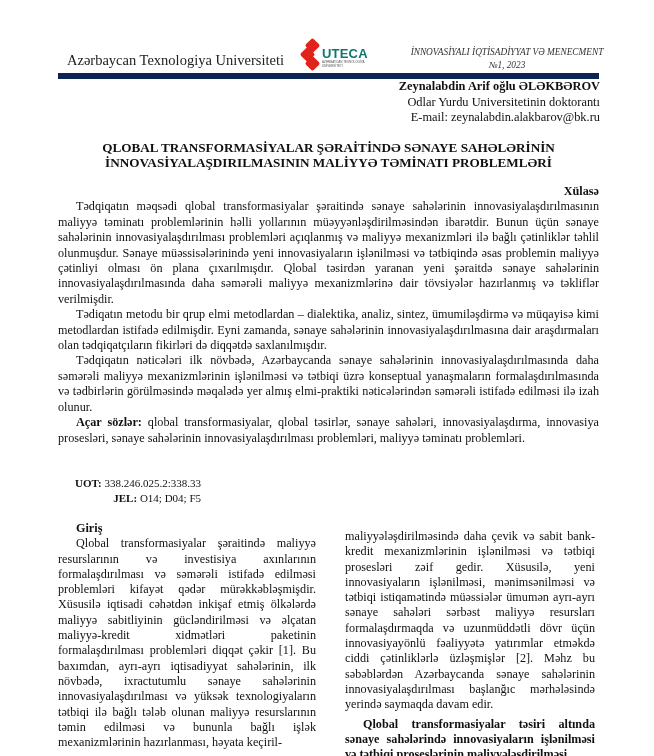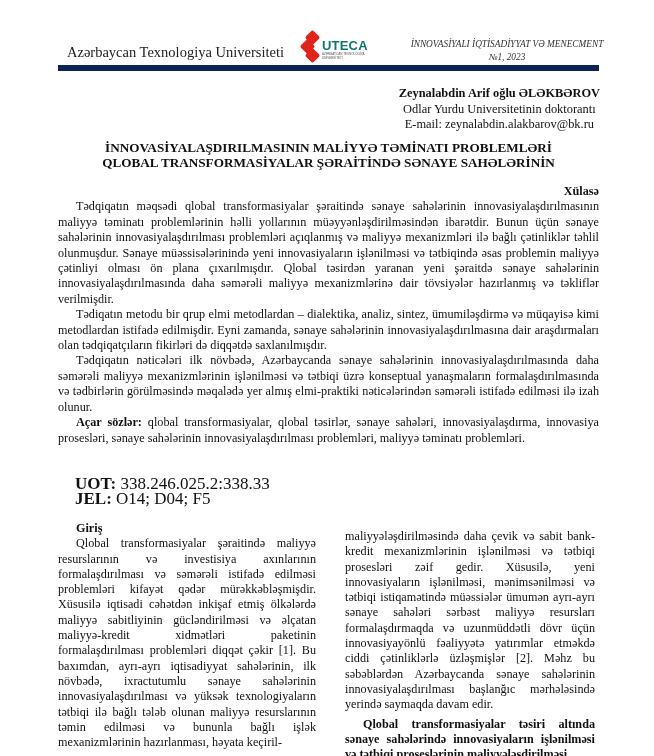--- a/index.html
+++ b/index.html
@@ -1,36 +1,36 @@
 <!DOCTYPE html>
 <html><head>
 <meta charset="utf-8">
 <style>
   html, body { margin: 0; padding: 0; background: #ffffff; }
   body { width: 654px; height: 756px; overflow: hidden; position: relative; font-family: "Liberation Serif", serif; color: #111; }
-  .header { position: absolute; left: 0; top: 4px; width: 563px; height: 70px; }
+  .header { position: absolute; left: 0; top: 12px; width: 563px; height: 70px; }
   .uni-name { position: absolute; left: 67px; top: 40px; font-size: 14.5px; color: #222; }
   .logo { position: absolute; left: 302px; top: 27px; width: 72px; height: 32px; }
   .logo .hex { position: absolute; width: 11px; height: 11px; background: #e0241b; border-radius: 2px; transform: rotate(45deg); }
   .logo .brand { position: absolute; left: 20px; top: 7px; font-family: "Liberation Sans", sans-serif; font-weight: bold; font-size: 13px; color: #0f766e; letter-spacing: 0.2px; }
   .logo .sub { position: absolute; left: 20px; top: 22px; font-family: "Liberation Sans", sans-serif; font-size: 3px; line-height: 3.5px; color: #555; width: 48px; }
   .journal { position: absolute; left: 392px; top: 34px; width: 230px; text-align: center; font-style: italic; font-size: 9.3px; color: #333; line-height: 13px; }
   .rule { position: absolute; left: 58px; top: 61px; width: 541px; height: 6px; background: #0d2451; }
 
-  .author { position: absolute; right: 54px; top: 79px; text-align: center; font-size: 12.4px; line-height: 15.5px; margin-top: 7px; }
+  .author { position: absolute; right: 54px; top: 79px; text-align: right; font-size: 12.4px; line-height: 15.5px; }
   .author .name { font-weight: bold; }
 
   .title { position: absolute; left: 58px; top: 140px; width: 541px; text-align: center; font-weight: bold; font-size: 13.2px; line-height: 15px; }
 
   .abstract { position: absolute; left: 58px; top: 184px; width: 541px; font-size: 12.2px; line-height: 15.4px; text-align: justify; }
   .abstract .heading { text-align: right; font-weight: bold; }
   .abstract p { margin: 0; text-indent: 18px; }
   .keywords .label { font-weight: bold; }
 
-  .codes { position: absolute; left: 75px; top: 476px; font-size: 17px; line-height: 15px; }
+  .codes { position: absolute; left: 75px; top: 476px; font-size: 11px; line-height: 15px; text-align: right; }
   .codes b { font-weight: bold; }
 
   .col-left { position: absolute; left: 58px; top: 521px; width: 258px; font-size: 12.2px; line-height: 15.3px; text-align: justify; }
   .col-left .giris { font-weight: bold; text-indent: 18px; margin: 0; }
   .col-left p { margin: 0; text-indent: 18px; }
   .col-right { position: absolute; left: 341px; top: 525px; width: 258px; font-size: 12.2px; line-height: 15.3px; text-align: justify; }
   .col-right p { margin: 4px; }
   .col-right .subhead { font-weight: bold; text-indent: 18px; margin-top: 3px; }
 </style>
 </head>
@@ -52,22 +52,22 @@
   <div class="rule"></div>
 </div>
 
 <div class="author">
   <div class="name">Zeynalabdin Arif oğlu ƏLƏKBƏROV</div>
   <div>Odlar Yurdu Universitetinin doktorantı</div>
   <div>E-mail: zeynalabdin.alakbarov@bk.ru</div>
 </div>
 
 <div class="title">
+  <div>QLOBAL TRANSFORMASİYALAR ŞƏRAİTİNDƏ SƏNAYE SAHƏLƏRİNİN</div>
   <div>İNNOVASİYALAŞDIRILMASININ MALİYYƏ TƏMİNATI PROBLEMLƏRİ</div>
-  <div>QLOBAL TRANSFORMASİYALAR ŞƏRAİTİNDƏ SƏNAYE SAHƏLƏRİNİN</div>
 </div>
 
 <div class="abstract">
   <div class="heading">Xülasə</div>
   <p>Tədqiqatın məqsədi qlobal transformasiyalar şəraitində sənaye sahələrinin innovasiyalaşdırılmasının maliyyə təminatı problemlərinin həlli yollarının müəyyənləşdirilməsindən ibarətdir. Bunun üçün sənaye sahələrinin innovasiyalaşdırılması problemləri açıqlanmış və maliyyə mexanizmləri ilə bağlı çətinliklər təhlil olunmuşdur. Sənaye müəssisələrinində yeni innovasiyaların işlənilməsi və tətbiqində əsas problemin maliyyə çətinliyi olması ön plana çıxarılmışdır. Qlobal təsirdən yaranan yeni şəraitdə sənaye sahələrinin innovasiyalaşdırılmasında daha səmərəli maliyyə mexanizmlərinə dair tövsiyələr hazırlanmış və təkliflər verilmişdir.</p>
   <p>Tədiqatın metodu bir qrup elmi metodlardan – dialektika, analiz, sintez, ümumiləşdirmə və müqayisə kimi metodlardan istifadə edilmişdir. Eyni zamanda, sənaye sahələrinin innovasiyalaşdırılmasına dair araşdırmaları olan tədqiqatçıların fikirləri də diqqətdə saxlanılmışdır.</p>
   <p>Tədqiqatın nəticələri ilk növbədə, Azərbaycanda sənaye sahələrinin innovasiyalaşdırılmasında daha səmərəli maliyyə mexanizmlərinin işlənilməsi və tətbiqi üzrə konseptual yanaşmaların formalaşdırılmasında və tədbirlərin görülməsində məqalədə yer almış elmi-praktiki nəticələrindən səmərəli istifadə edilməsi ilə izah olunur.</p>
   <p class="keywords"><span class="label">Açar sözlər:</span><span> qlobal transformasiyalar, qlobal təsirlər, sənaye sahələri, innovasiyalaşdırma, innovasiya prosesləri, sənaye sahələrinin innovasiyalaşdırılması problemləri, maliyyə təminatı problemləri.</span></p>
 </div>
 

